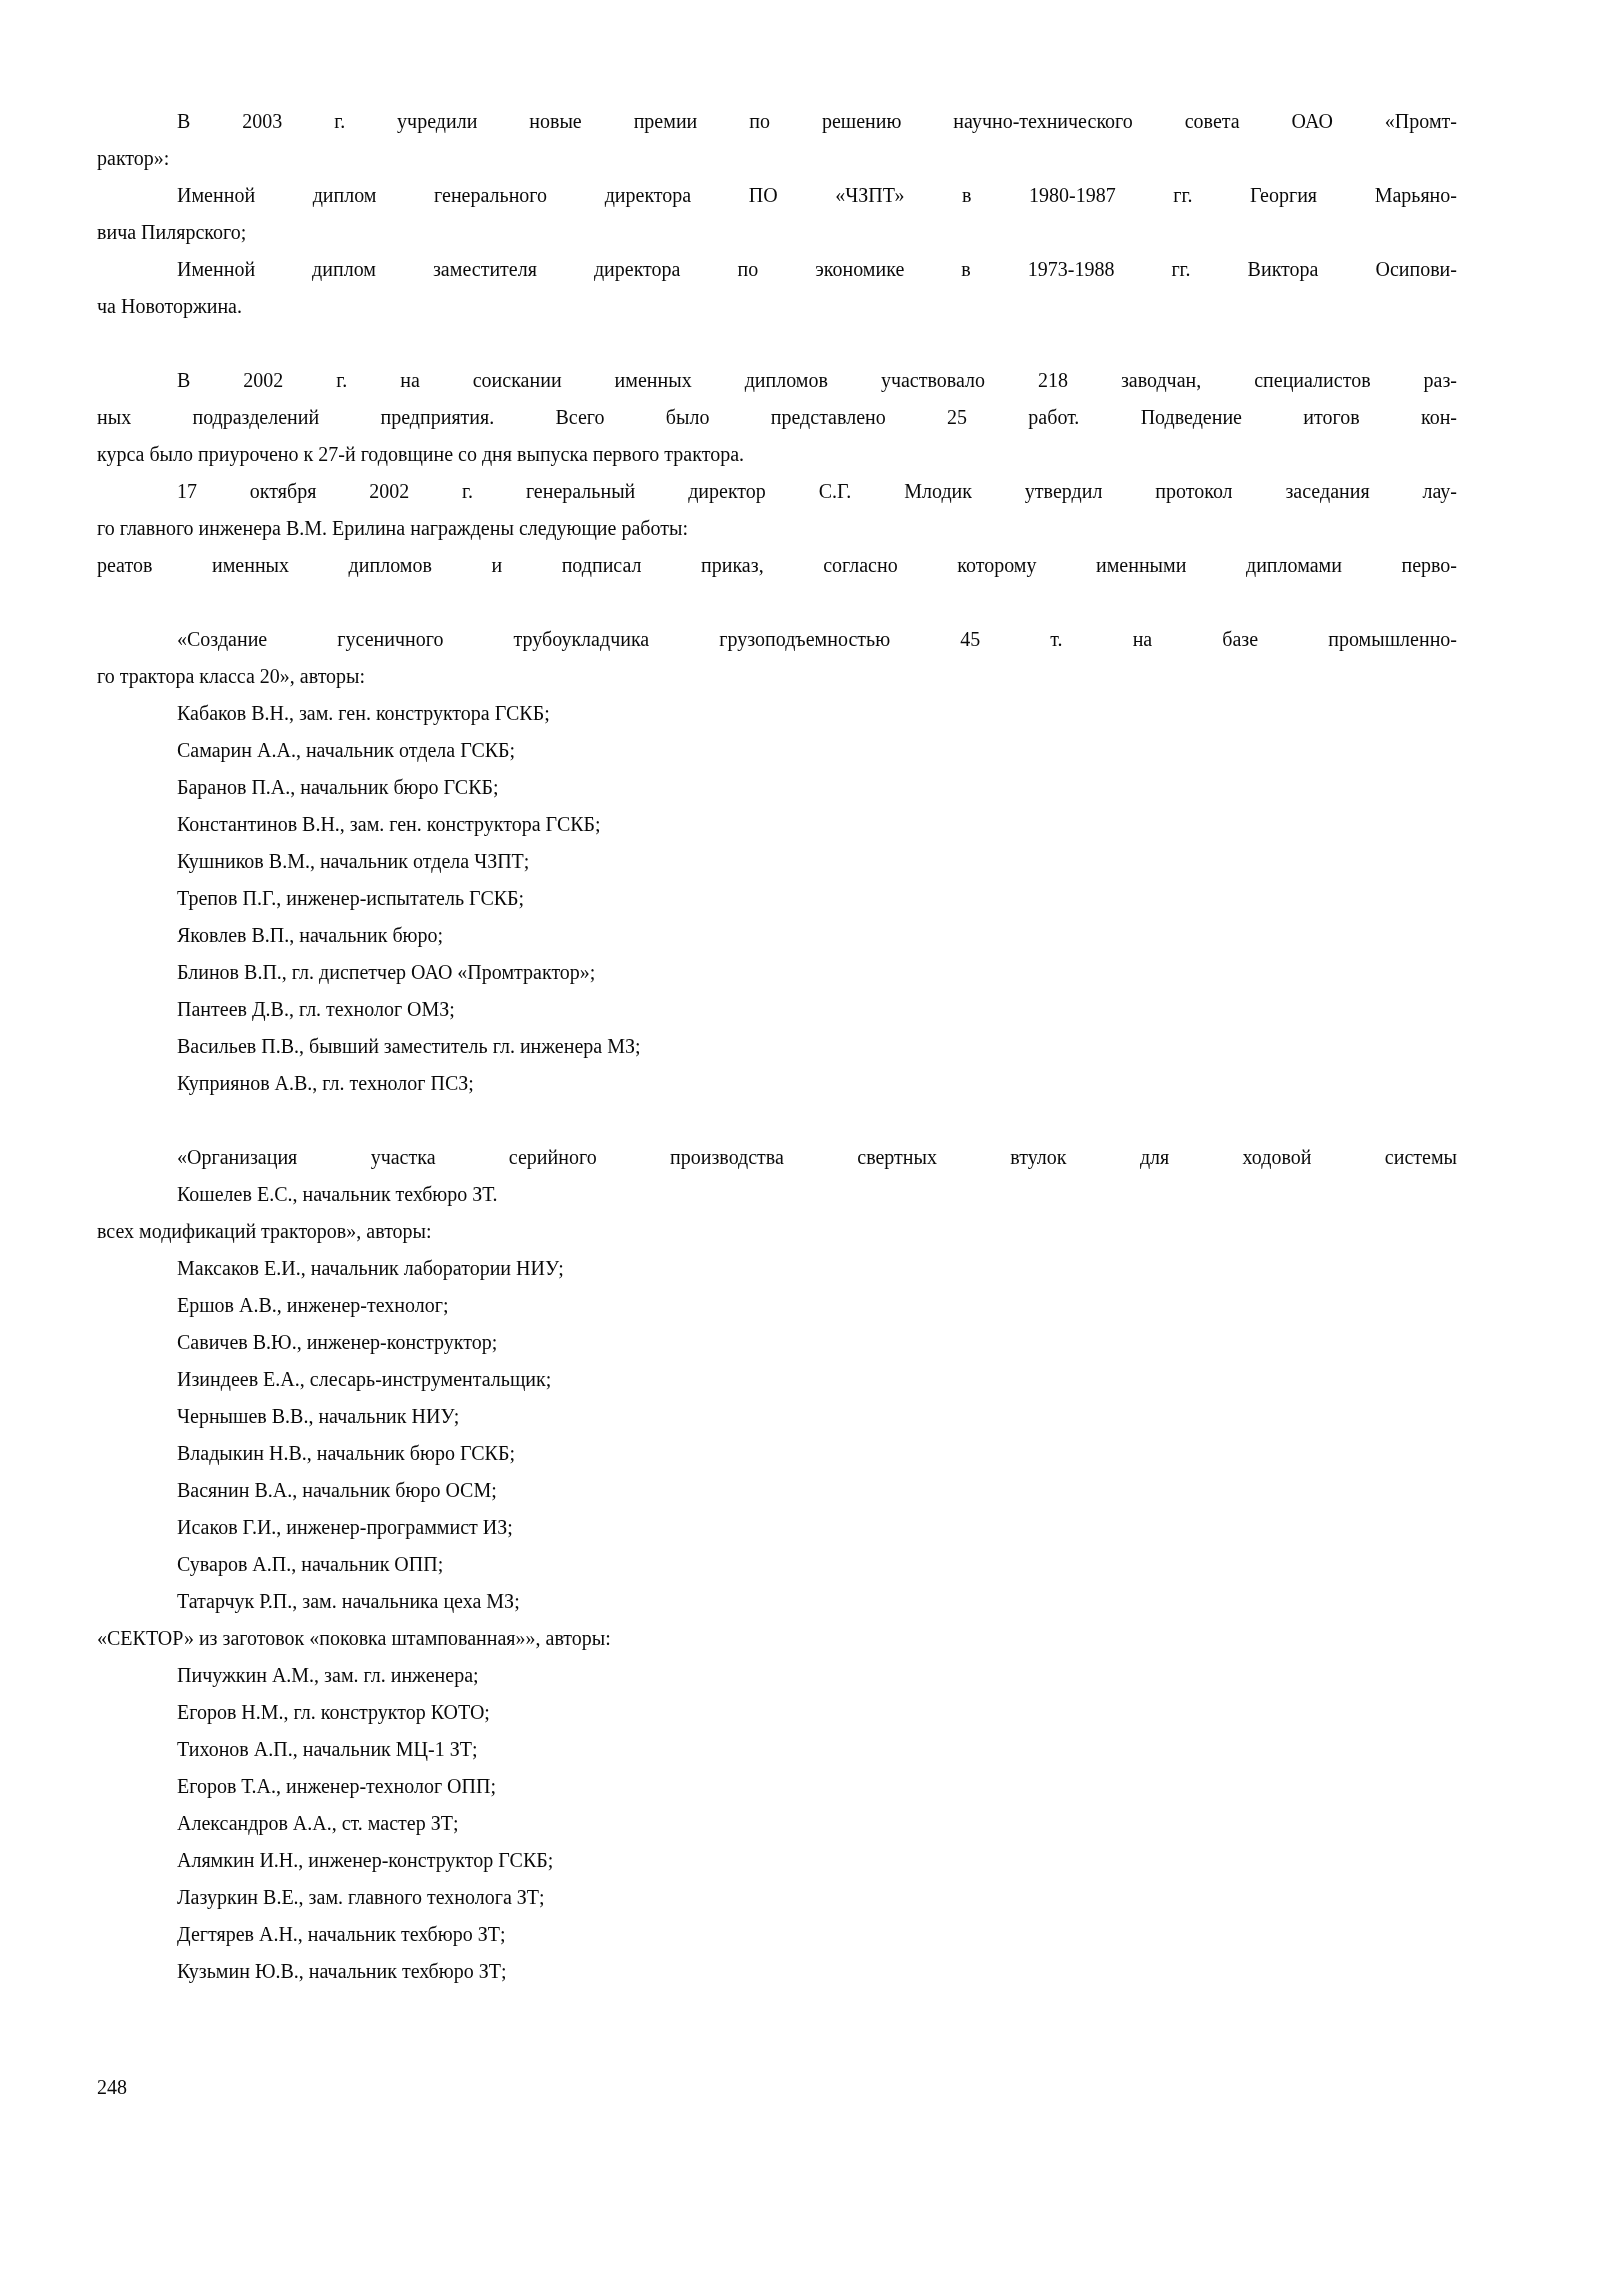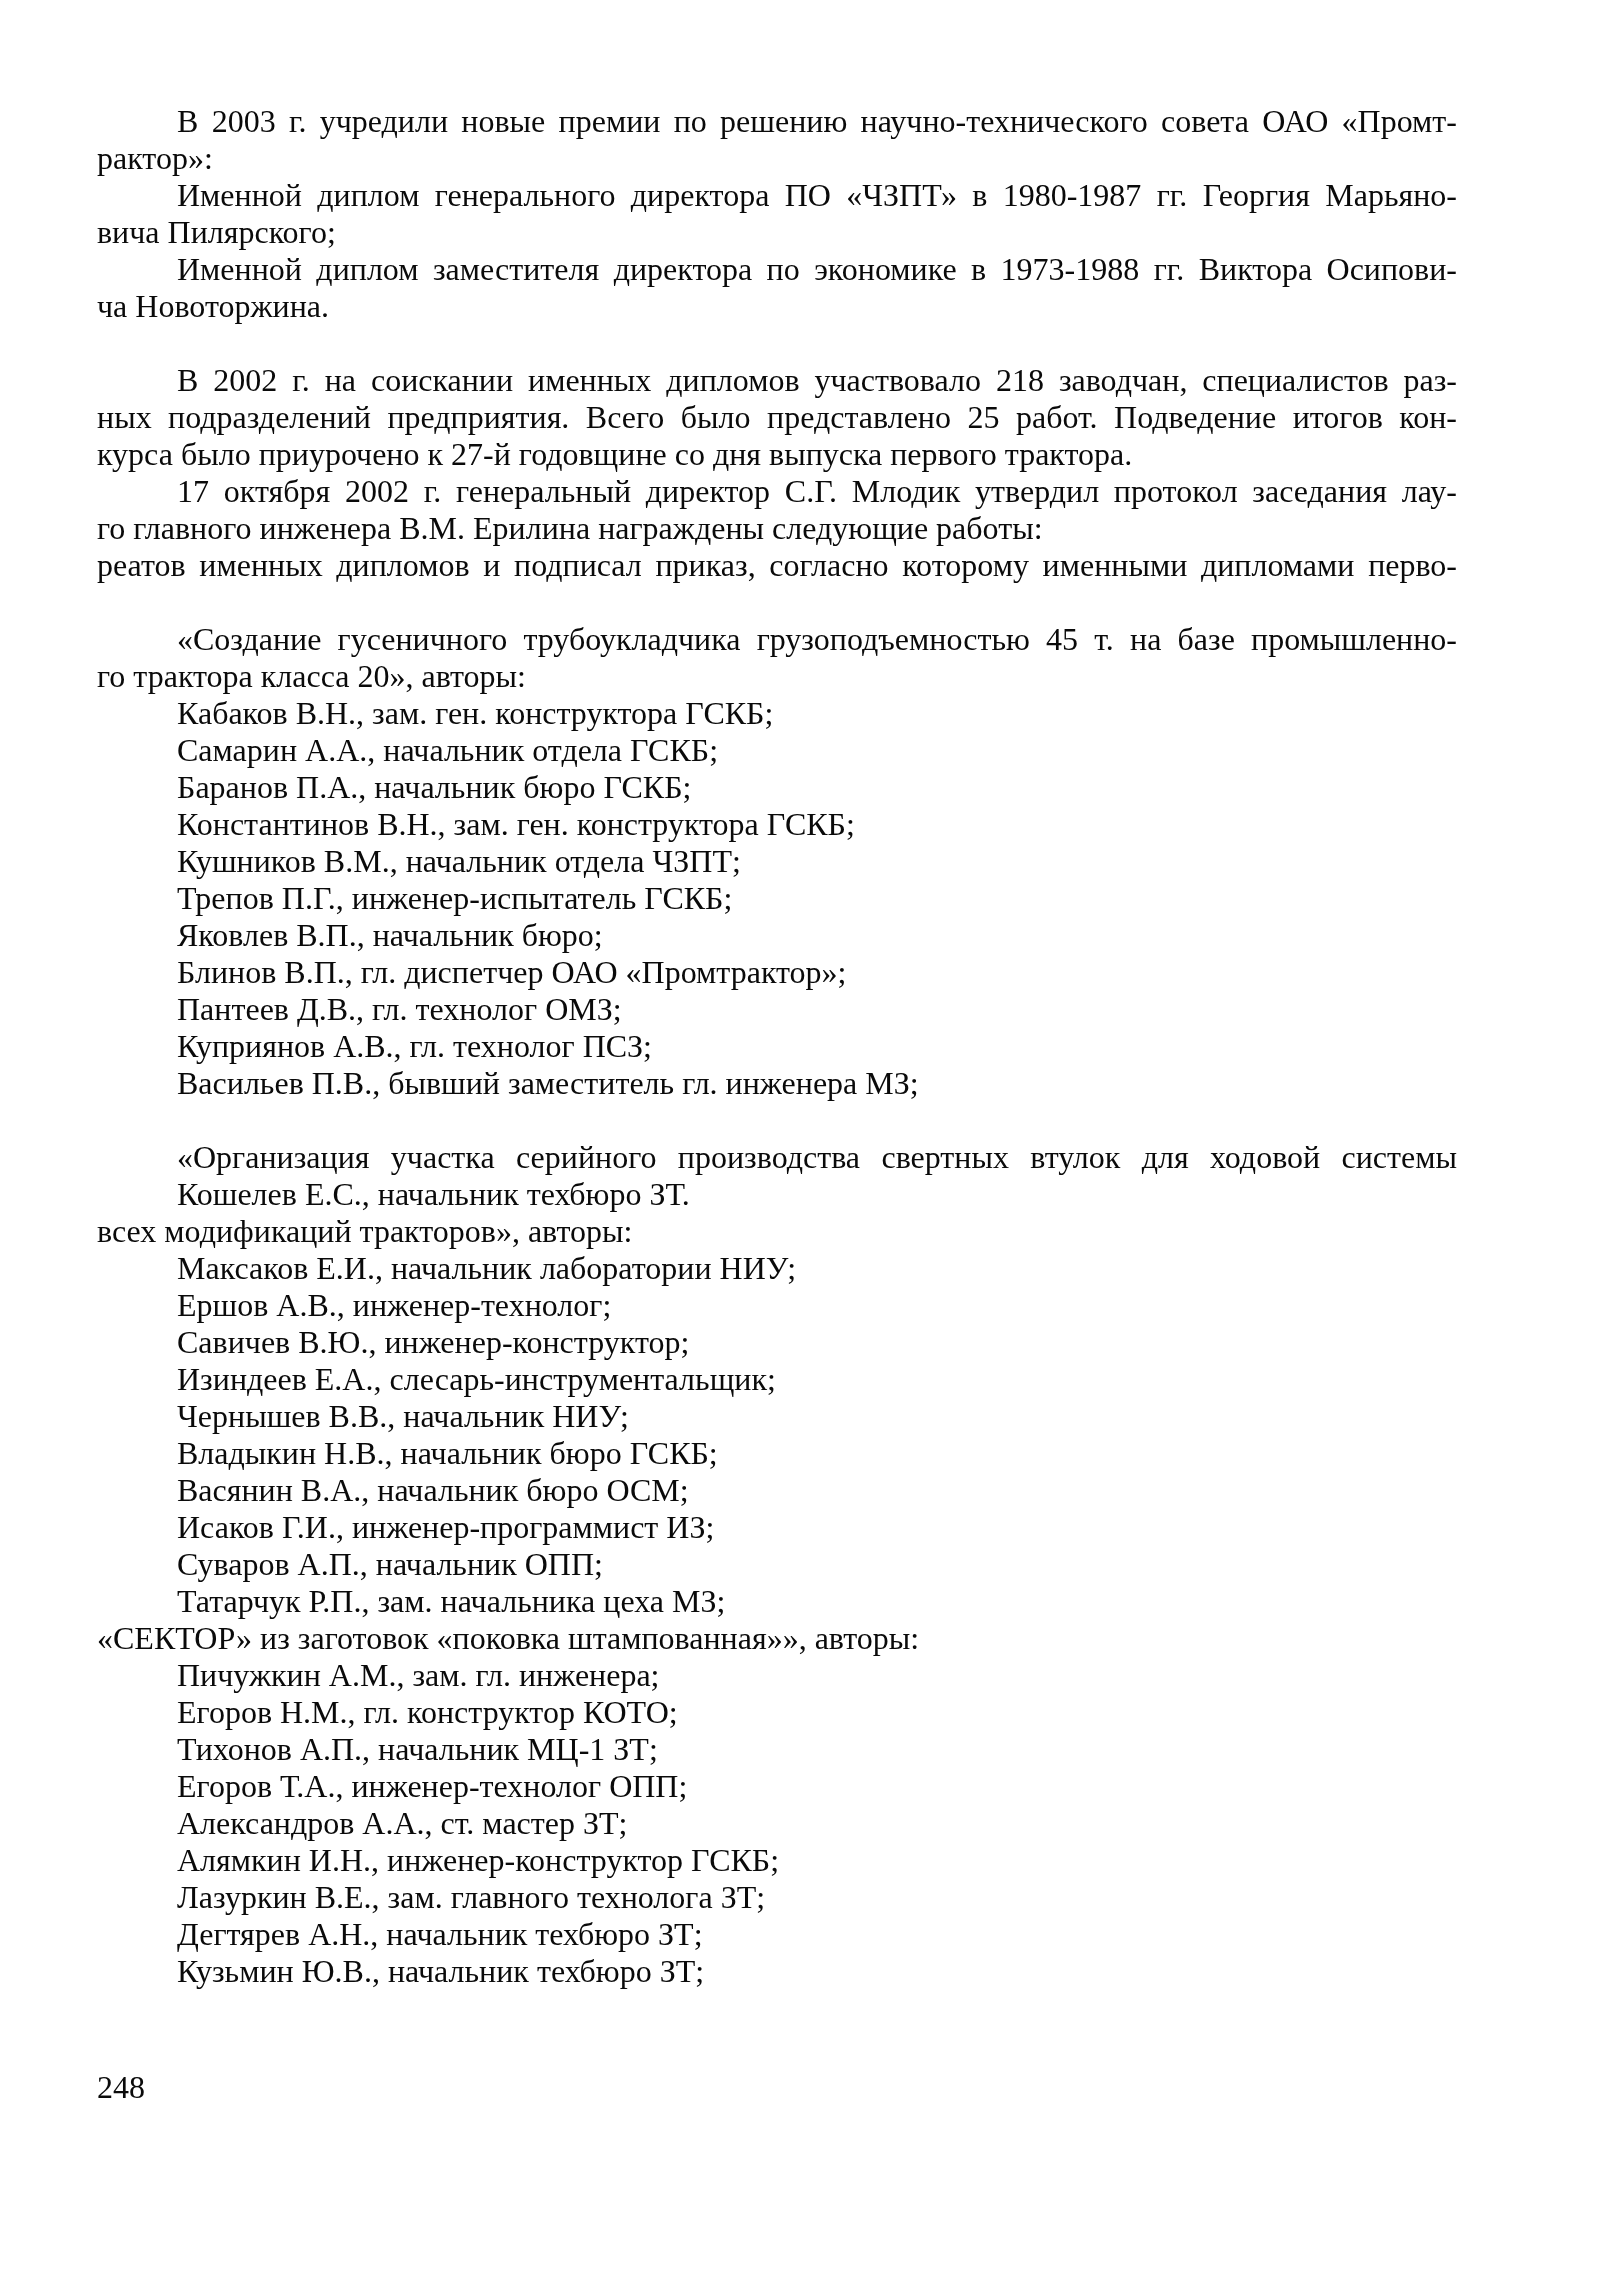--- a/index.html
+++ b/index.html
@@ -12,21 +12,21 @@
     height: 2295px;
     position: relative;
     font-family: "Liberation Serif", "DejaVu Serif", serif;
     color: #0a0a0a;
   }
   .text-column {
     position: absolute;
     left: 97px;
     top: 103px;
     width: 1360px;
-    font-size: 32px;
+    font-size: 20px;
     line-height: 37px;
   }
   p.line {
     margin: 0;
     padding: 0;
     text-align: left;
     white-space: normal;
   }
   p.line.indent {
     text-indent: 80px;
@@ -64,22 +64,22 @@
       <p class="line">го трактора класса 20», авторы:</p>
       <p class="line indent">Кабаков В.Н., зам. ген. конструктора ГСКБ;</p>
       <p class="line indent">Самарин А.А., начальник отдела ГСКБ;</p>
       <p class="line indent">Баранов П.А., начальник бюро ГСКБ;</p>
       <p class="line indent">Константинов В.Н., зам. ген. конструктора ГСКБ;</p>
       <p class="line indent">Кушников В.М., начальник отдела ЧЗПТ;</p>
       <p class="line indent">Трепов П.Г., инженер-испытатель ГСКБ;</p>
       <p class="line indent">Яковлев В.П., начальник бюро;</p>
       <p class="line indent">Блинов В.П., гл. диспетчер ОАО «Промтрактор»;</p>
       <p class="line indent">Пантеев Д.В., гл. технолог ОМЗ;</p>
+      <p class="line indent">Васильев П.В., бывший заместитель гл. инженера МЗ;</p>
       <p class="line indent">Куприянов А.В., гл. технолог ПСЗ;</p>
-      <p class="line indent">Васильев П.В., бывший заместитель гл. инженера МЗ;</p>
       <p class="line indent jfull gap">«Организация участка серийного производства свертных втулок для ходовой системы</p>
       <p class="line indent">Кошелев Е.С., начальник техбюро ЗТ.</p>
       <p class="line">всех модификаций тракторов», авторы:</p>
       <p class="line indent">Максаков Е.И., начальник лаборатории НИУ;</p>
       <p class="line indent">Ершов А.В., инженер-технолог;</p>
       <p class="line indent">Савичев В.Ю., инженер-конструктор;</p>
       <p class="line indent">Изиндеев Е.А., слесарь-инструментальщик;</p>
       <p class="line indent">Чернышев В.В., начальник НИУ;</p>
       <p class="line indent">Владыкин Н.В., начальник бюро ГСКБ;</p>
       <p class="line indent">Васянин В.А., начальник бюро ОСМ;</p>

